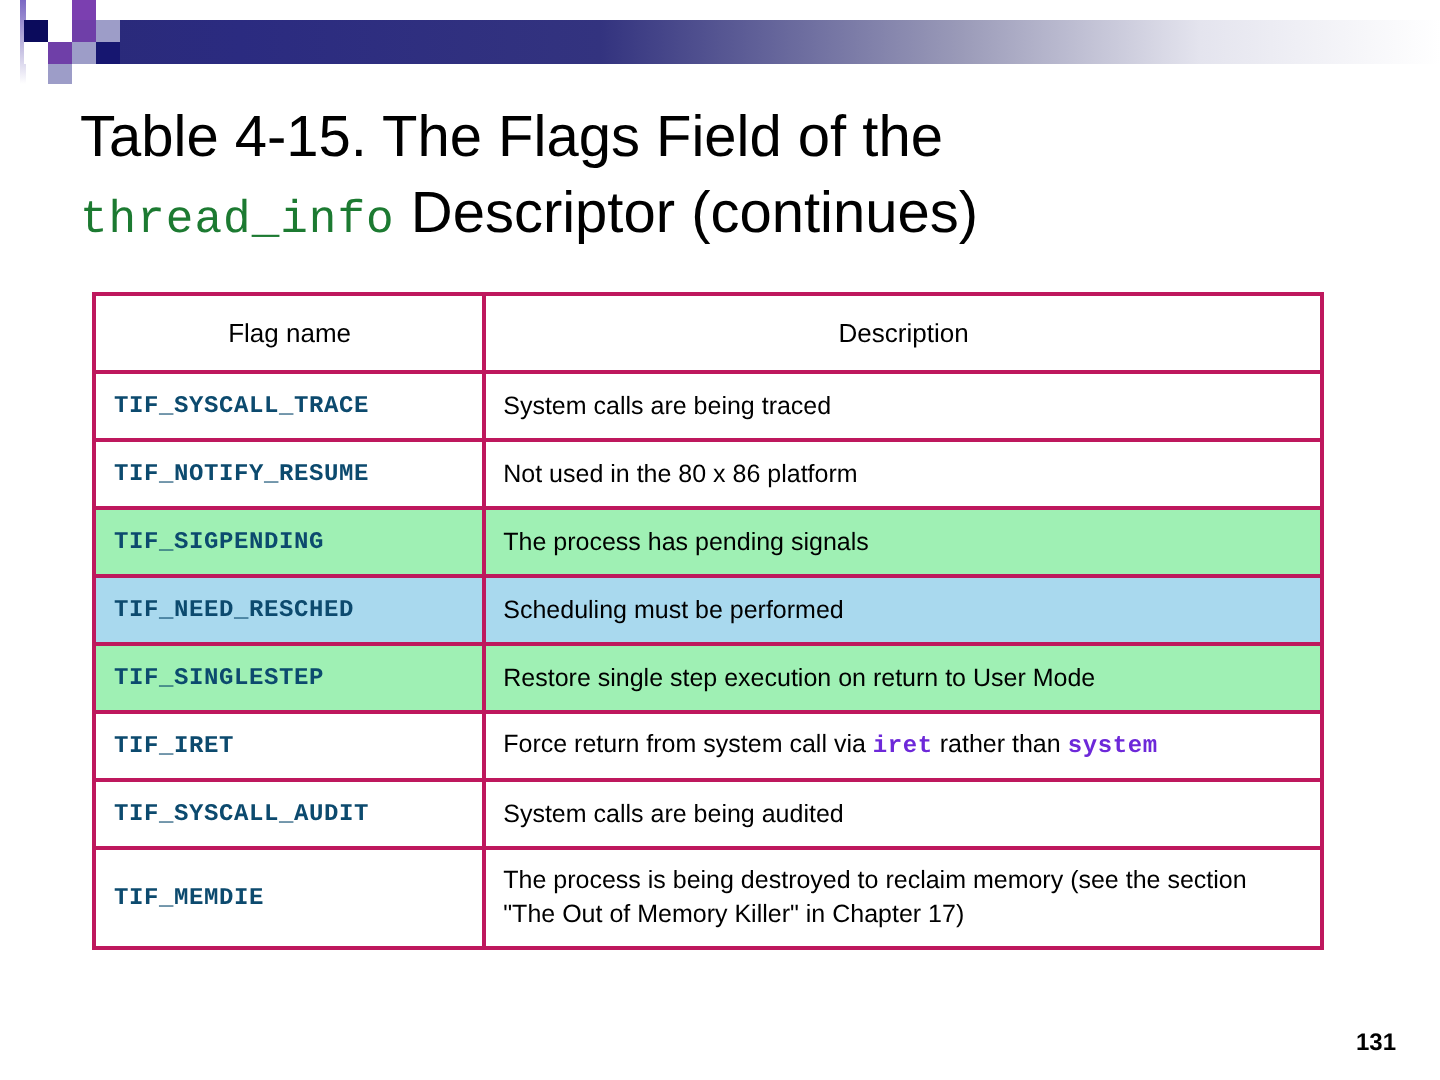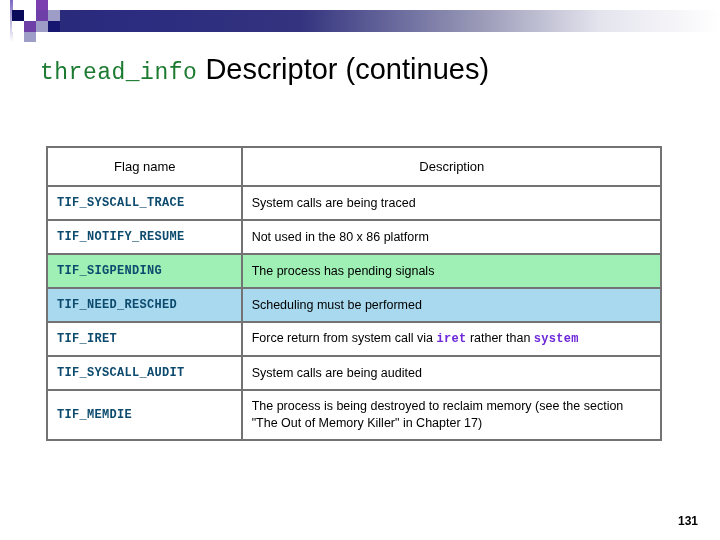--- a/index.html
+++ b/index.html
@@ -76,21 +76,21 @@
   
   #flags-table {
     position: absolute;
     left: 46px;
     top: 146px;
     width: 616px;
     border-collapse: collapse;
     table-layout: fixed;
   }
   #flags-table td, #flags-table th {
-    border: 2px solid #737373;
+    border: 2px solid #be185d;
     padding: 7px 8px 7px 9px;
     vertical-align: middle;
     font-size: 12.5px;
     line-height: 17px;
     text-align: left;
   }
   #flags-table th {
     text-align: center;
     font-weight: normal;
     font-size: 13px;
@@ -148,20 +148,21 @@
       <div class="deco-sq" style="left: 36px; top: 0px; width: 12px; height: 10px; background: rgb(123, 63, 176);"></div>
       <div class="deco-sq" style="left: 12px; top: 21px; width: 12px; height: 11px; background: rgb(255, 255, 255);"></div>
       <div class="deco-sq" style="left: 24px; top: 21px; width: 12px; height: 11px; background: rgb(111, 63, 168);"></div>
       <div class="deco-sq" style="left: 36px; top: 21px; width: 12px; height: 11px; background: rgb(157, 157, 200);"></div>
       <div class="deco-sq" style="left: 48px; top: 21px; width: 12px; height: 11px; background: rgb(22, 22, 112);"></div>
       <div class="deco-sq" style="left: 24px; top: 32px; width: 12px; height: 10px; background: rgb(157, 157, 200);"></div>
     </div>
 </div>
 
 <div id="title-block">
+  <div class="title-line">Table 4-15. The Flags Field of the</div>
   <div class="title-line"><span class="title-code">thread_info</span><span> Descriptor (continues)</span></div>
 </div>
 
 <table id="flags-table">
   <colgroup>
     <col class="col-flag">
     <col class="col-desc">
   </colgroup>
   <thead>
     <tr>
@@ -180,20 +181,24 @@
       </tr>
       <tr>
         <td class="bg-green"><span class="flagname">TIF_SIGPENDING</span></td>
         <td class="bg-green desc"><span>The process has pending signals</span></td>
       </tr>
       <tr>
         <td class="bg-blue"><span class="flagname">TIF_NEED_RESCHED</span></td>
         <td class="bg-blue desc"><span>Scheduling must be performed</span></td>
       </tr>
       <tr>
+        <td class="bg-green"><span class="flagname">TIF_SINGLESTEP</span></td>
+        <td class="bg-green desc"><span>Restore single step execution on return to User Mode</span></td>
+      </tr>
+      <tr>
         <td class="bg-white"><span class="flagname">TIF_IRET</span></td>
         <td class="bg-white desc"><span>Force return from system call via </span><code>iret</code><span> rather than </span><code>system</code></td>
       </tr>
       <tr>
         <td class="bg-white"><span class="flagname">TIF_SYSCALL_AUDIT</span></td>
         <td class="bg-white desc"><span>System calls are being audited</span></td>
       </tr>
       <tr>
         <td class="bg-white"><span class="flagname">TIF_MEMDIE</span></td>
         <td class="bg-white desc"><span>The process is being destroyed to reclaim memory (see the section "The Out of Memory Killer" in Chapter 17)</span></td>

